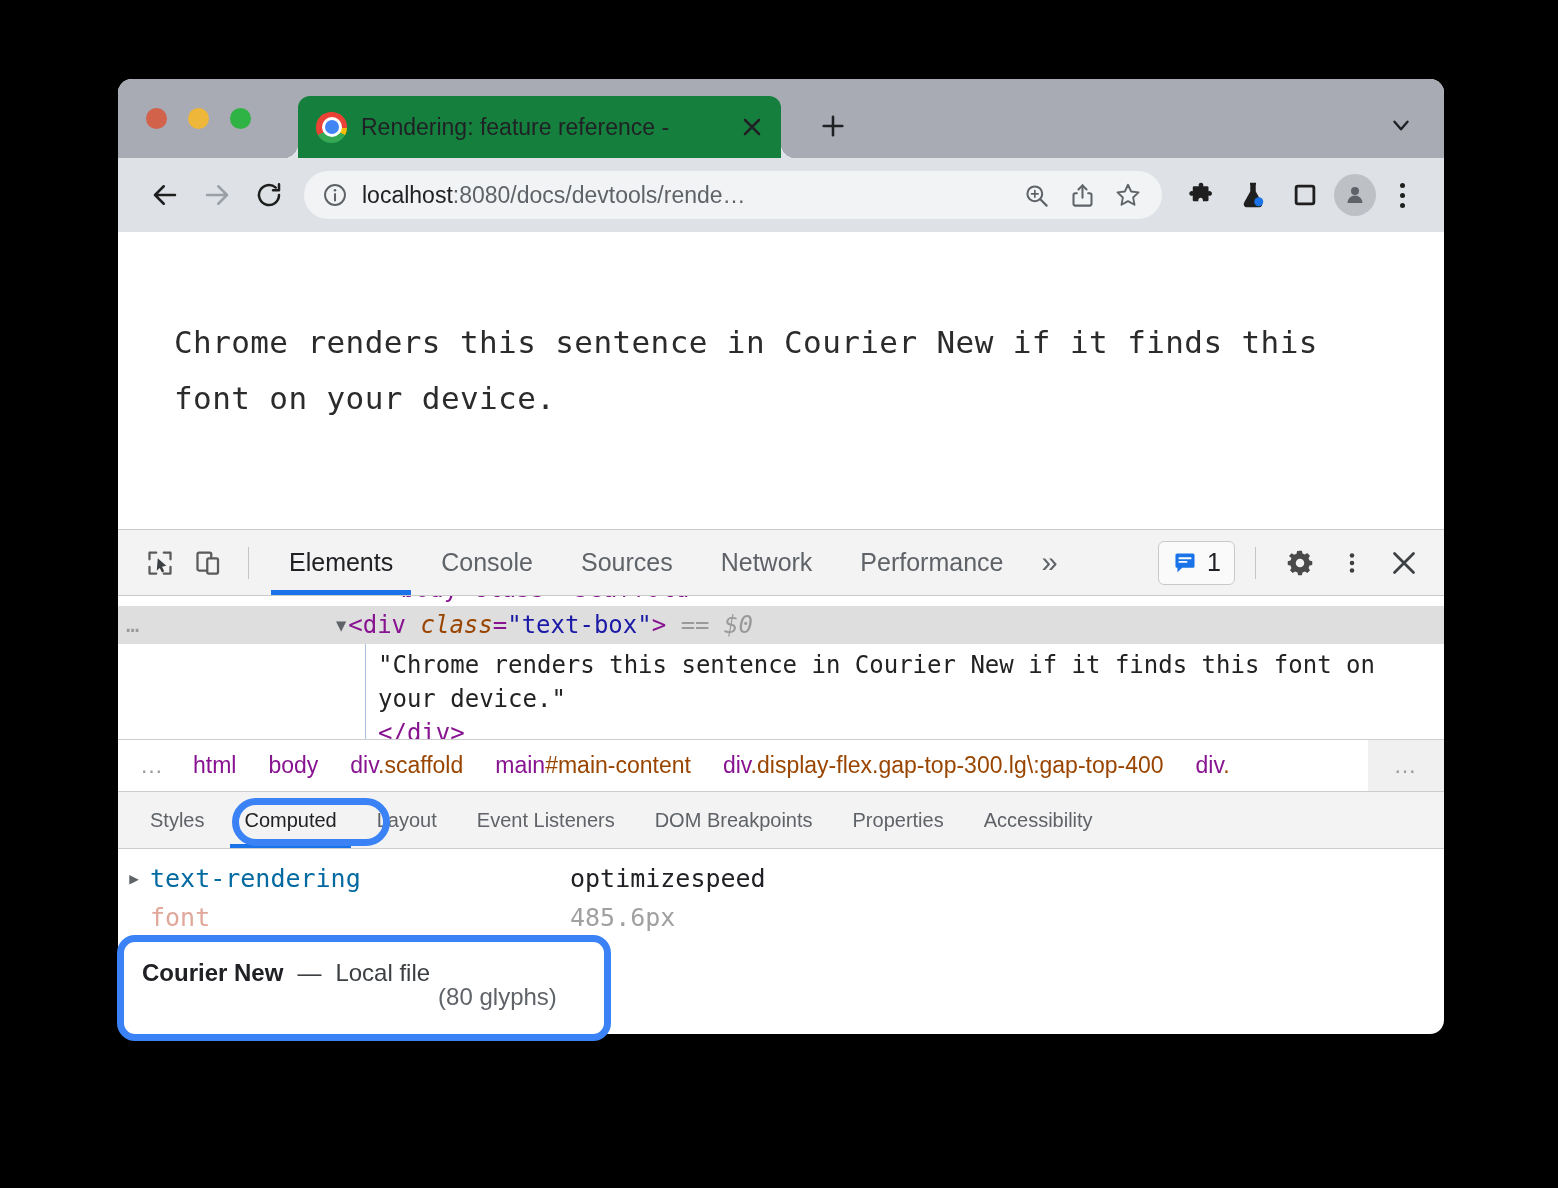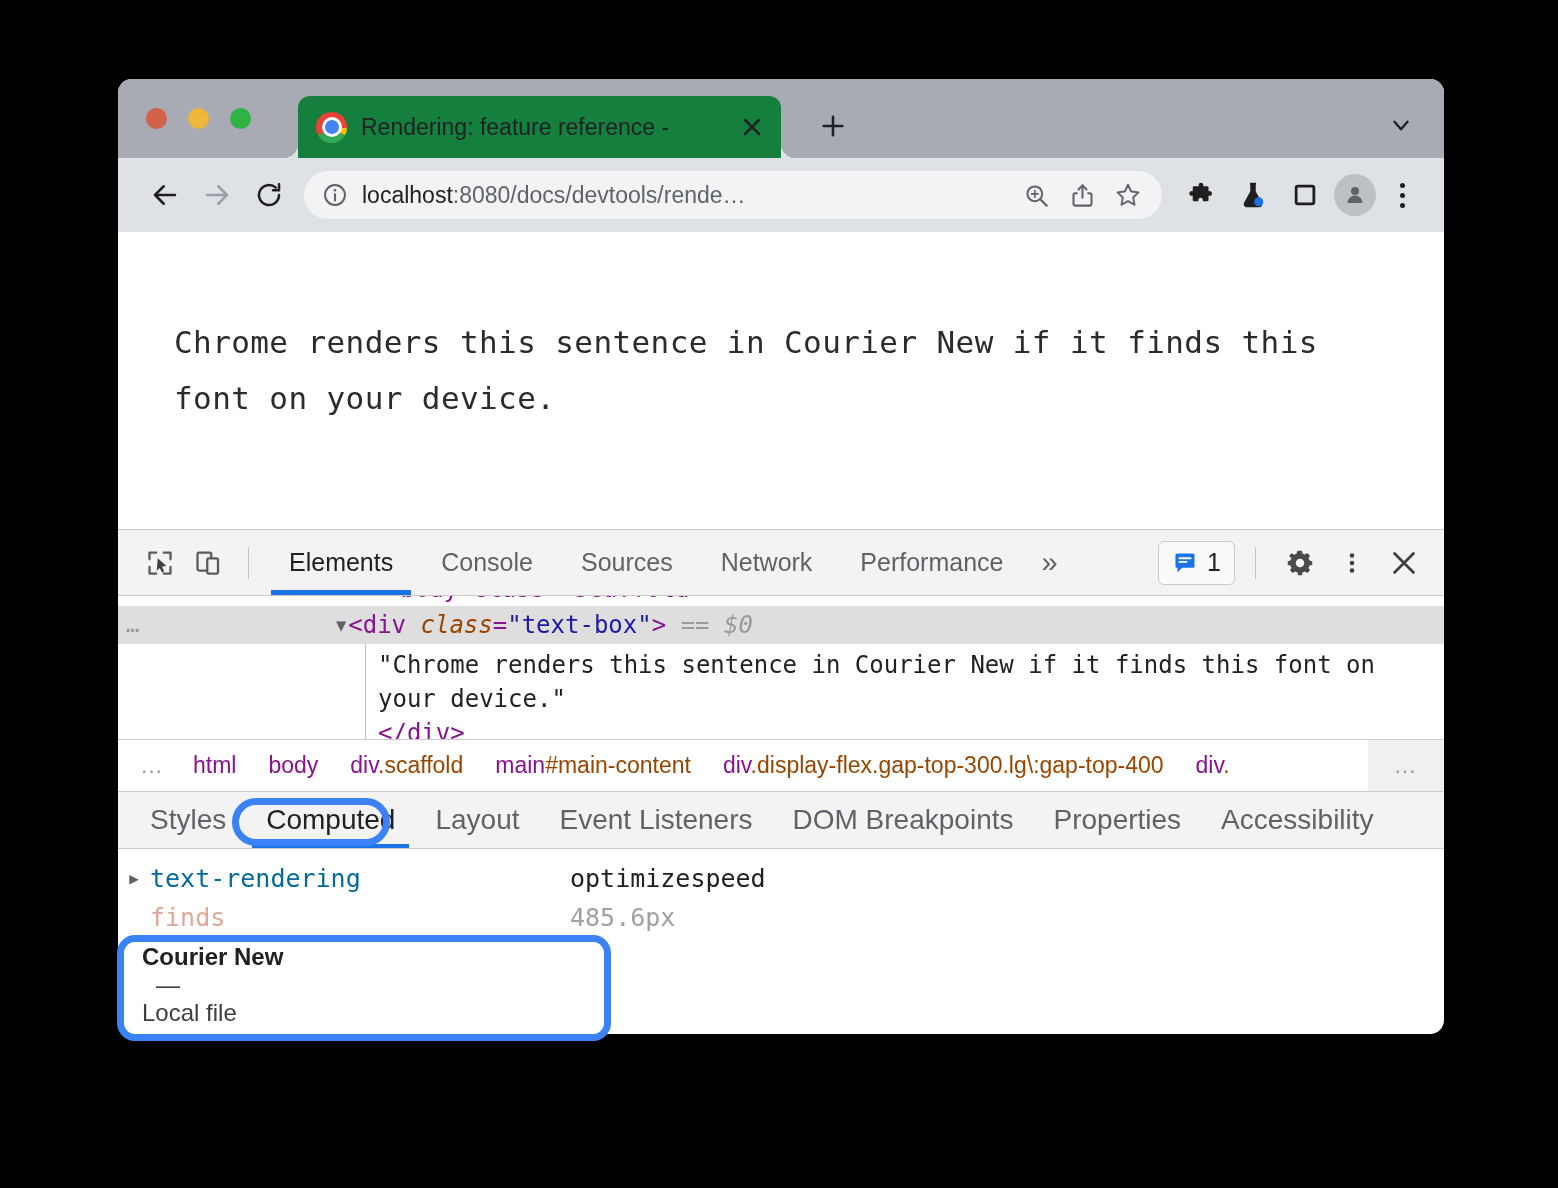--- a/index.html
+++ b/index.html
@@ -252,21 +252,21 @@
   
   .subtabs {
     height: 58px; background: #f3f3f3;
     border-top: 1px solid #cdcdcd; border-bottom: 1px solid #cdcdcd;
     display: flex; align-items: center; padding-left: 12px;
     position: relative;
   }
   .subtab {
     position: relative; height: 100%;
     display: flex; align-items: center;
-    padding: 0 20px; font-size: 28px; color: #5f6368; white-space: nowrap;
+    padding: 0 20px; font-size: 20px; color: #5f6368; white-space: nowrap;
   }
   .subtab.active { color: #202124; }
   .subtab.active::after {
     content: ""; position: absolute; left: 6px; right: 6px; bottom: 0;
     height: 4px; background: #1a73e8;
   }
 
   
   .computed {
     background: #ffffff; padding: 10px 0 6px 0;
@@ -284,24 +284,23 @@
   .prop-val.faded { color: #a0a0a0; }
 
   
   .rf-header {
     height: 48px; background: #f3f3f3;
     border-top: 1px solid #d4d4d4; border-bottom: 1px solid #d4d4d4;
     display: flex; align-items: center; padding-left: 12px;
     font-size: 24px; color: #202124;
   }
   .rf-row {
-    height: 60px; display: flex; 
+    height: 60px; display: flex; align-items: center;
     padding-left: 24px; font-size: 24px; color: #202124;
     background: #fff;
-    flex-direction: column;
   }
   .rf-name { font-weight: 700; }
   .rf-dash { margin: 0 14px; color: #3c4043; }
   .rf-src { color: #3c4043; }
   .rf-glyphs { color: #5f6368; margin-left: 8px; margin-top: 48px; }
 
   
   .anno {
     position: absolute; border: 7px solid #3b82f6;
     border-radius: 38px; pointer-events: none;
@@ -530,21 +529,21 @@
       </div>
 
       <div class="computed">
         <div class="prop-row">
           <span class="prop-arrow">▶</span>
           <span class="prop-name inherited">text-rendering</span>
           <span class="prop-val">optimizespeed</span>
         </div>
         <div class="prop-row">
           <span class="prop-arrow"></span>
-          <span class="prop-name faded">finds</span>
+          <span class="prop-name faded">font</span>
           <span class="prop-val faded">485.6px</span>
         </div>
       </div>
 
       <div>
         <div class="rf-row">
           <span class="rf-name">Courier New</span>
           <span class="rf-dash">—</span>
           <span class="rf-src">Local file</span>
           <span class="rf-glyphs">(80 glyphs)</span>

